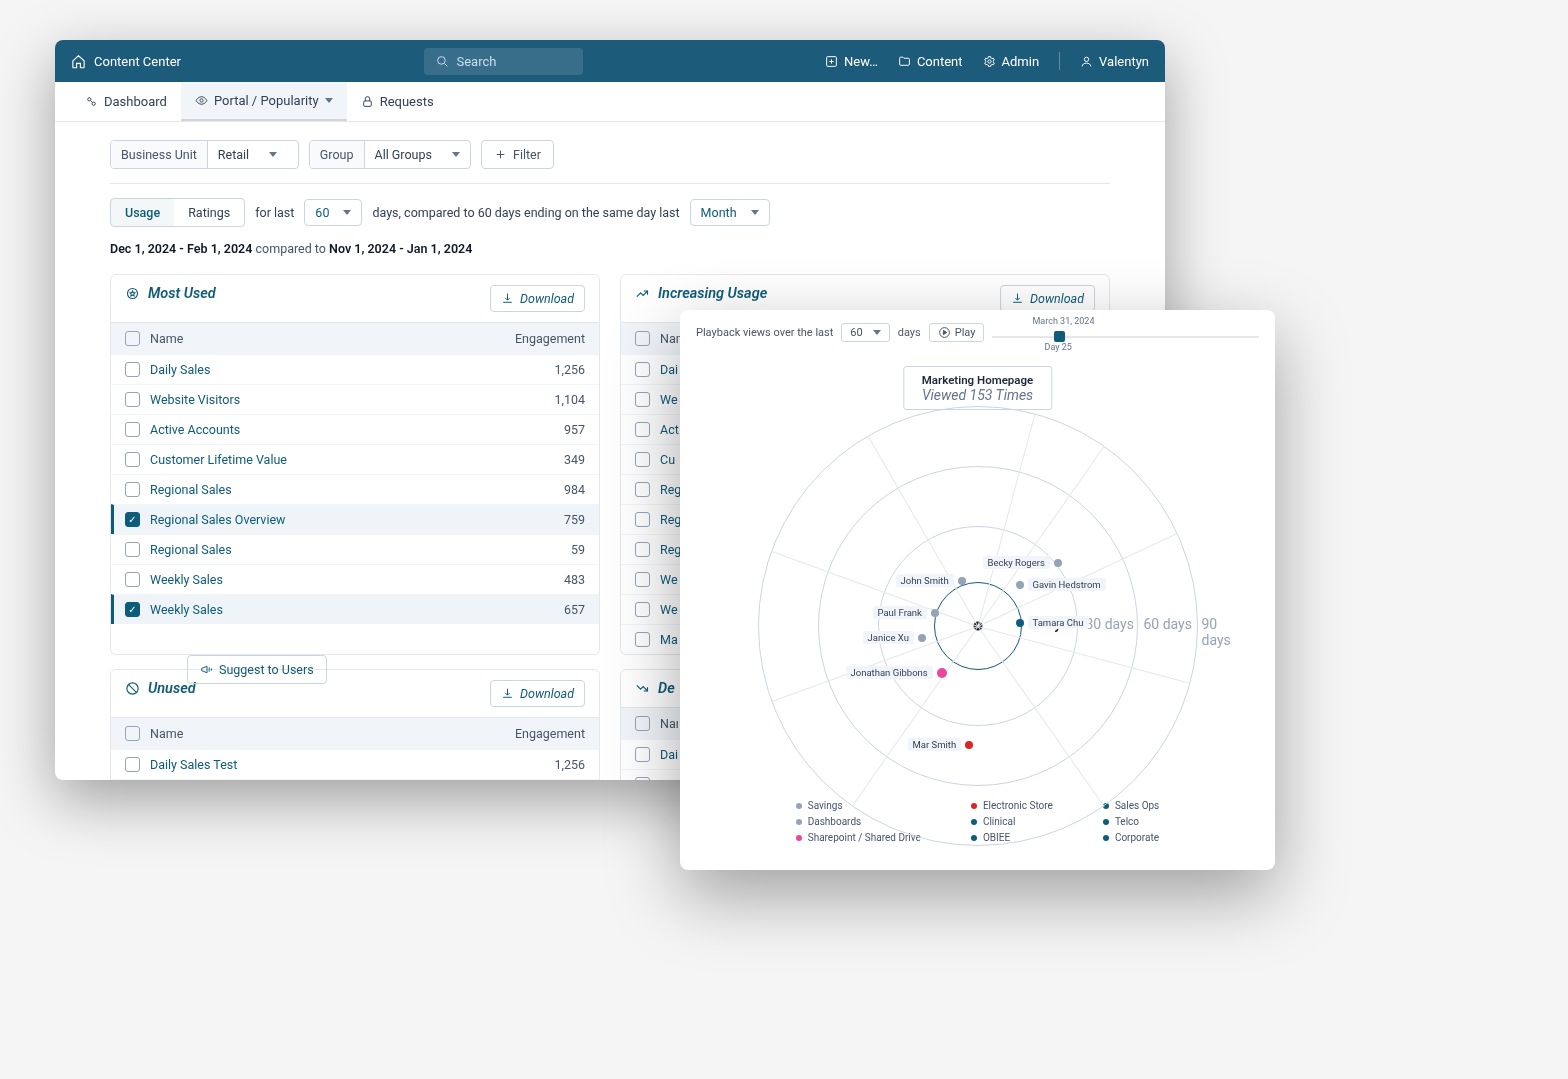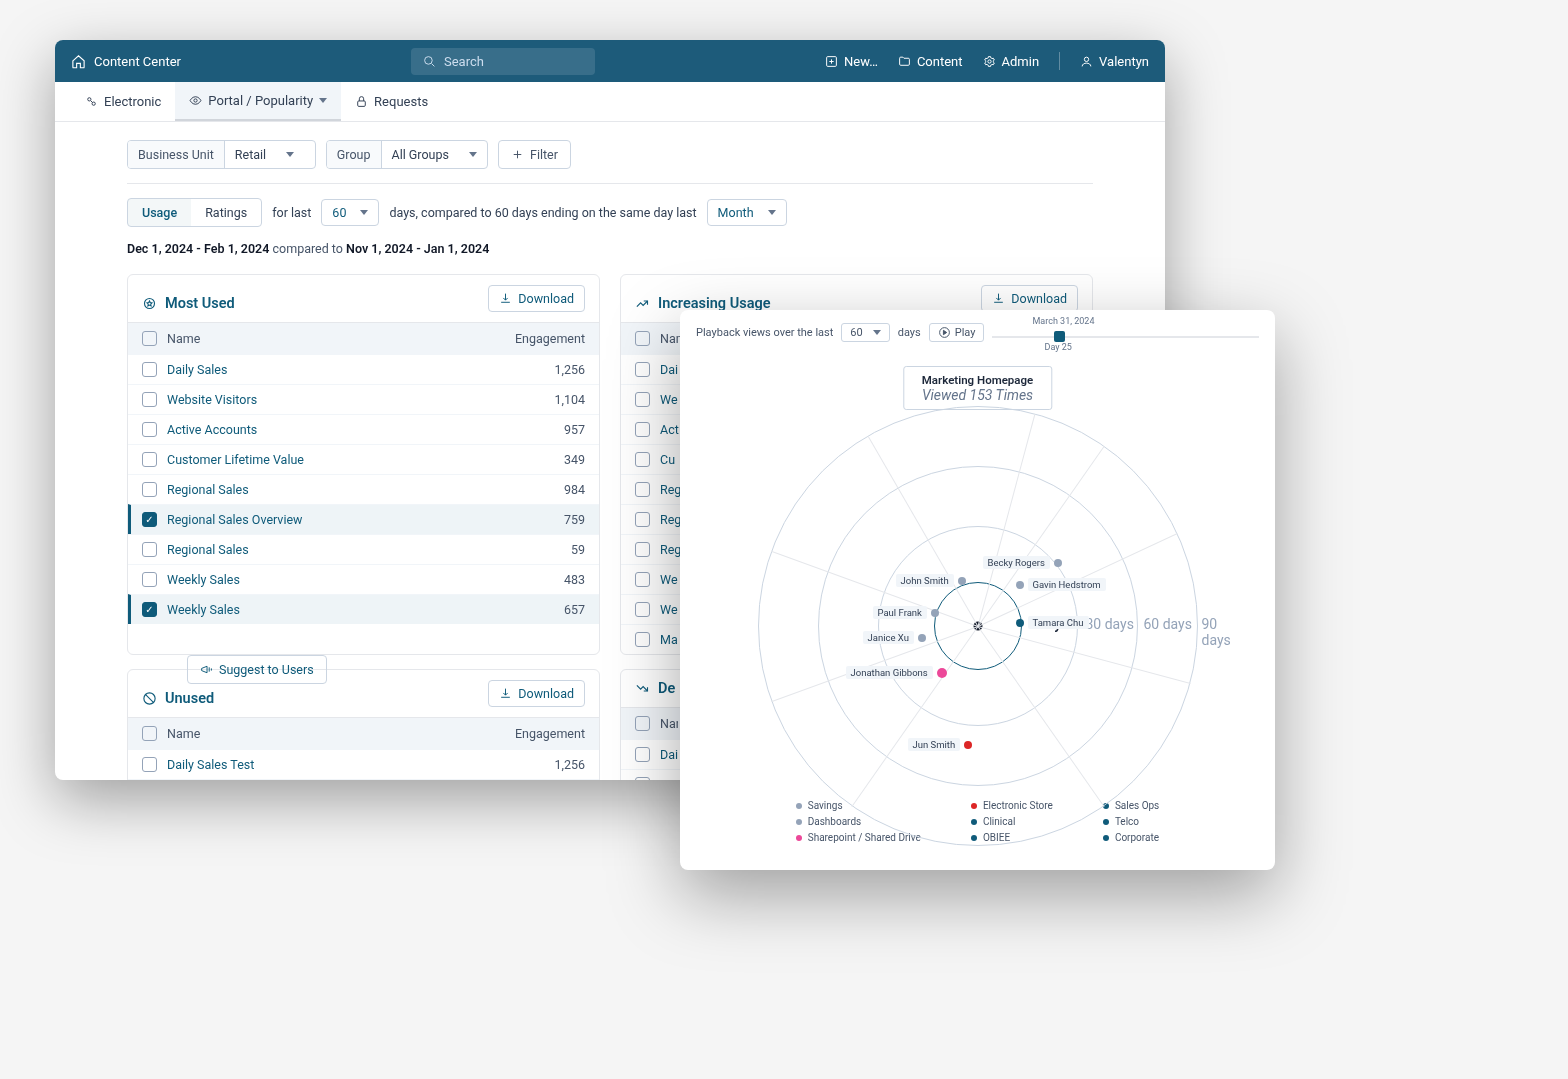--- a/index.html
+++ b/index.html
@@ -5,49 +5,49 @@
 * { box-sizing: border-box; margin: 0; padding: 0; font-family: -apple-system, BlinkMacSystemFont, "Segoe UI", Roboto, sans-serif; }
 body { background: #f5f5f5; width: 1568px; height: 1079px; position: relative; }
 
 .main-window {
   position: absolute; top: 40px; left: 55px; width: 1110px; height: 740px;
   background: #fff; border-radius: 8px; box-shadow: 0 20px 60px rgba(0,0,0,0.35); overflow: hidden;
 }
 
 .topbar { background: #1d5b7a; height: 42px; display: flex; align-items: center; padding: 0 16px; color: #fff; font-size: 13px; }
 .topbar .home { display: flex; align-items: center; gap: 8px; }
-.topbar .search { margin: 0 auto; background: rgba(255,255,255,0.12); border-radius: 4px; padding: 6px 12px; width: 184px; display: flex; align-items: center; gap: 8px; color: #cde; }
+.topbar .search { margin: 0 auto; background: rgba(255,255,255,0.12); border-radius: 4px; padding: 6px 12px; width: 159px; display: flex; align-items: center; gap: 8px; color: #cde; }
 .topbar .right { display: flex; align-items: center; gap: 20px; }
 .topbar .item { display: flex; align-items: center; gap: 6px; cursor: pointer; }
 .topbar .divider { width: 1px; height: 18px; background: rgba(255,255,255,0.3); }
 
 .tabbar { background: #fff; border-bottom: 1px solid #e5e7eb; display: flex; align-items: center; padding: 0 16px; height: 40px; font-size: 13px; color: #334155; }
 .tabbar .tab { display: flex; align-items: center; gap: 6px; padding: 0 14px; height: 100%; cursor: pointer; }
 .tabbar .tab.active { background: #f1f5f9; border-bottom: 2px solid #d1d5db; }
 
-.content { padding: 18px 72px; }
+.content { padding: 18px 55px; }
 
 .filter-row { display: flex; gap: 10px; margin-bottom: 14px; }
 .pill-group { display: flex; border: 1px solid #cbd5e1; border-radius: 4px; overflow: hidden; font-size: 12.5px; }
 .pill-group .lbl { background: #f8fafc; padding: 6px 10px; color: #475569; border-right: 1px solid #cbd5e1; }
 .pill-group .val { padding: 6px 10px; display: flex; align-items: center; gap: 20px; color: #334155; min-width: 90px; }
 .btn-outline { border: 1px solid #cbd5e1; border-radius: 4px; padding: 6px 12px; font-size: 12.5px; color: #475569; display: flex; align-items: center; gap: 6px; cursor: pointer; }
 
 .toggle-row { display: flex; align-items: center; gap: 10px; font-size: 12.5px; color: #334155; }
 .seg { display: flex; border: 1px solid #cbd5e1; border-radius: 4px; overflow: hidden; }
 .seg .opt { padding: 6px 14px; cursor: pointer; }
 .seg .opt.active { background: #1d5b7a0d; color: #0f5b7a; font-weight: 500; }
 .sel { border: 1px solid #cbd5e1; border-radius: 4px; padding: 5px 10px; display: flex; align-items: center; gap: 14px; color: #0f5b7a; }
 
 .daterange { font-size: 12.5px; color: #475569; margin: 14px 0 18px; }
 .daterange b { color: #111827; font-weight: 600; }
 
 .panels { display: grid; grid-template-columns: 1fr 1fr; gap: 20px; }
 .panel { border: 1px solid #e5e7eb; border-radius: 6px; }
-.panel-head { display: flex; align-items: flex-end; padding: 10px 14px; border-bottom: 1px solid #e5e7eb; }
+.panel-head { display: flex; align-items: flex-start; padding: 10px 14px; border-bottom: 1px solid #e5e7eb; font-style: italic; }
 .panel-head .title { display: flex; align-items: center; gap: 8px; color: #0f5b7a; font-weight: 600; font-size: 14.5px; }
 .panel-head .dl { margin-left: auto; border: 1px solid #cbd5e1; border-radius: 4px; padding: 5px 10px; font-size: 12.5px; color: #0f5b7a; display: flex; align-items: center; gap: 6px; cursor: pointer; }
 .tbl-head { display: flex; background: #f1f5f9; padding: 8px 14px; font-size: 12.5px; color: #475569; }
 .tbl-head .c1 { display: flex; align-items: center; gap: 10px; flex: 1; }
 .tbl-row { display: flex; padding: 7px 14px; font-size: 12.5px; color: #334155; border-top: 1px solid #f1f5f9; }
 .tbl-row.checked { background: #eef4f7; border-left: 3px solid #0f5b7a; padding-left: 11px; }
 .tbl-row .c1 { display: flex; align-items: center; gap: 10px; flex: 1; color: #0f5b7a; }
 .tbl-row .c2 { color: #475569; }
 .cbox { width: 15px; height: 15px; border: 1.5px solid #94a3b8; border-radius: 3px; display: inline-flex; align-items: center; justify-content: center; }
 .cbox.on { background: #0f5b7a; border-color: #0f5b7a; color: #fff; font-size: 10px; }
@@ -145,21 +145,21 @@
     </div>
   </div>
 
   <div class="tabbar">
     <div class="tab">
       <svg class="ico ico14" viewBox="0 0 24 24">
           <circle cx="8" cy="8" r="3"></circle>
           <circle cx="16" cy="16" r="3"></circle>
           <path d="M11 11l3 3"></path>
         </svg>
-      <span>Electronic</span>
+      <span>Dashboard</span>
     </div>
     <div class="tab active">
       <svg class="ico ico14" viewBox="0 0 24 24">
           <path d="M2 12s3.5-7 10-7 10 7 10 7-3.5 7-10 7-10-7-10-7z"></path>
           <circle cx="12" cy="12" r="3"></circle>
         </svg>
       <span>Portal / Popularity</span>
       <span class="chev"></span>
     </div>
     <div class="tab">
@@ -552,21 +552,21 @@
         </div>
       <div class="user-node" style="top:225px;left:105px">
           <span class="tag">Janice Xu</span>
           <span class="dot" style="background:#94a3b8"></span>
         </div>
       <div class="user-node" style="top:260px;left:88px">
           <span class="tag">Jonathan Gibbons</span>
           <span class="dot" style="background:#ec4899;width:10px;height:10px"></span>
         </div>
       <div class="user-node" style="top:332px;left:150px">
-          <span class="tag">Jun Smith</span>
+          <span class="tag">Mar Smith</span>
           <span class="dot" style="background:#dc2626"></span>
         </div>
     </div>
   </div>
 
   <div class="legend" id="legend">
       <div class="legend-col">
         <div class="leg-item">
           <span class="leg-dot" style="background:#94a3b8"></span>
           <span>Savings</span>

